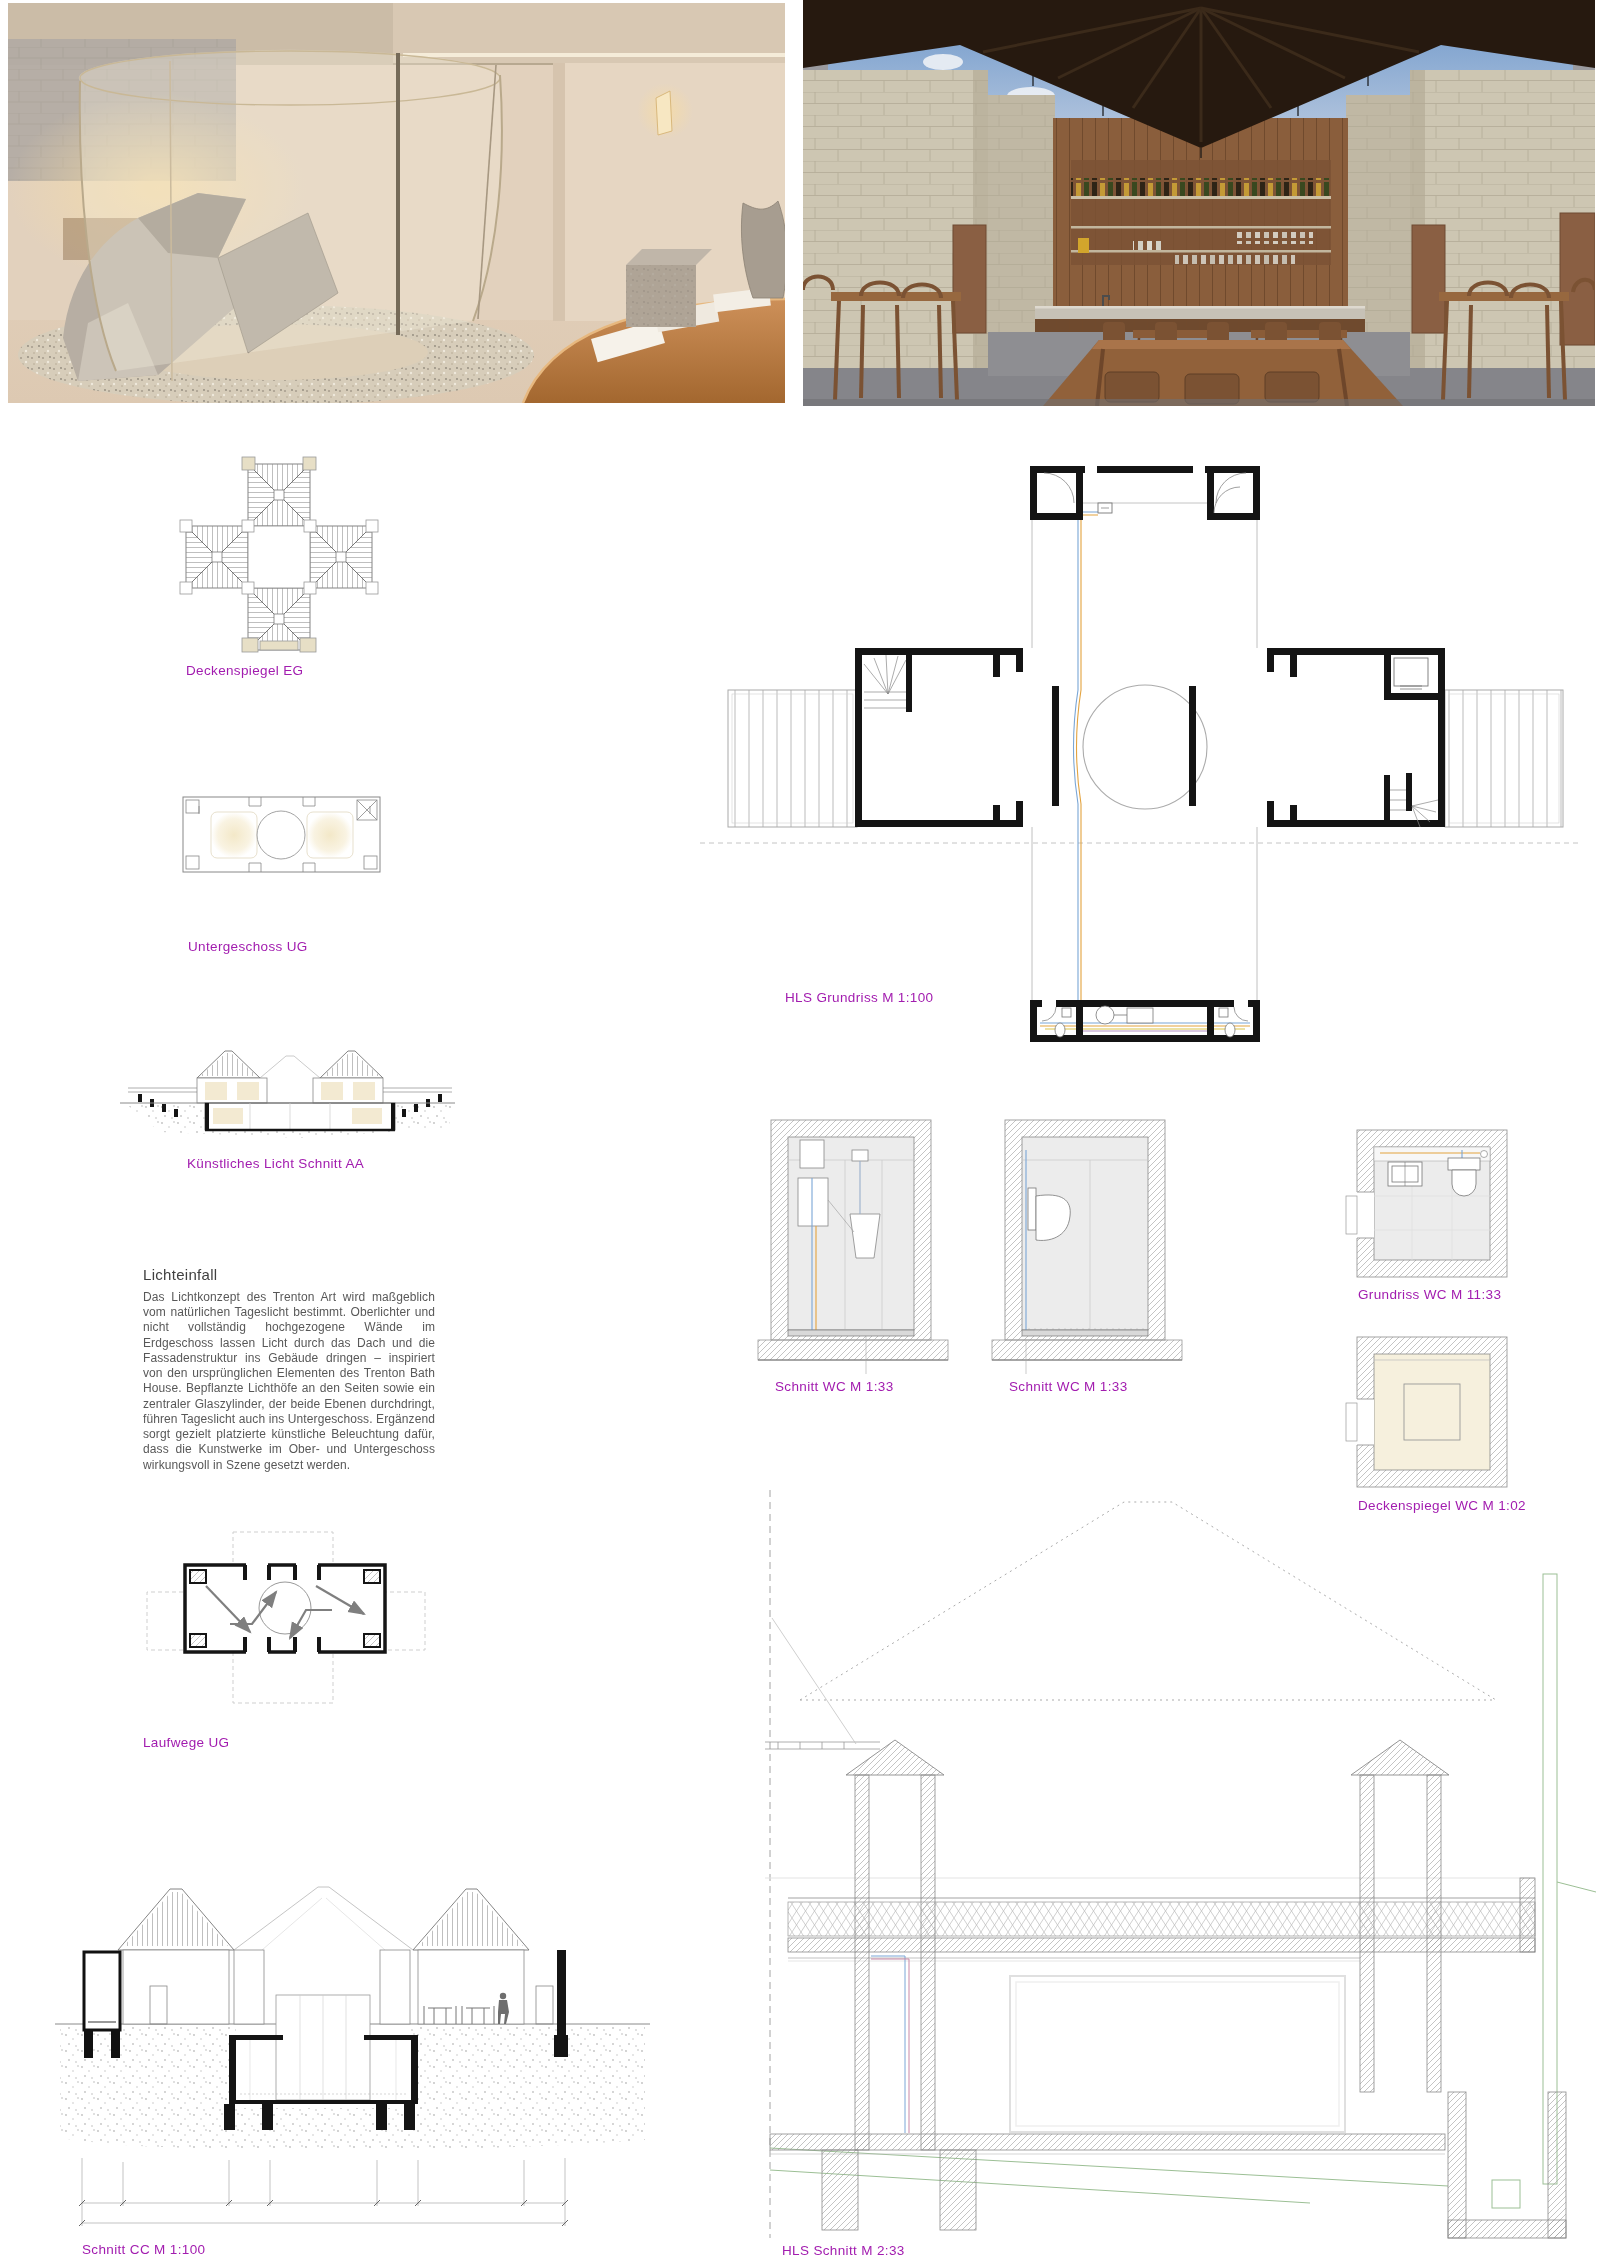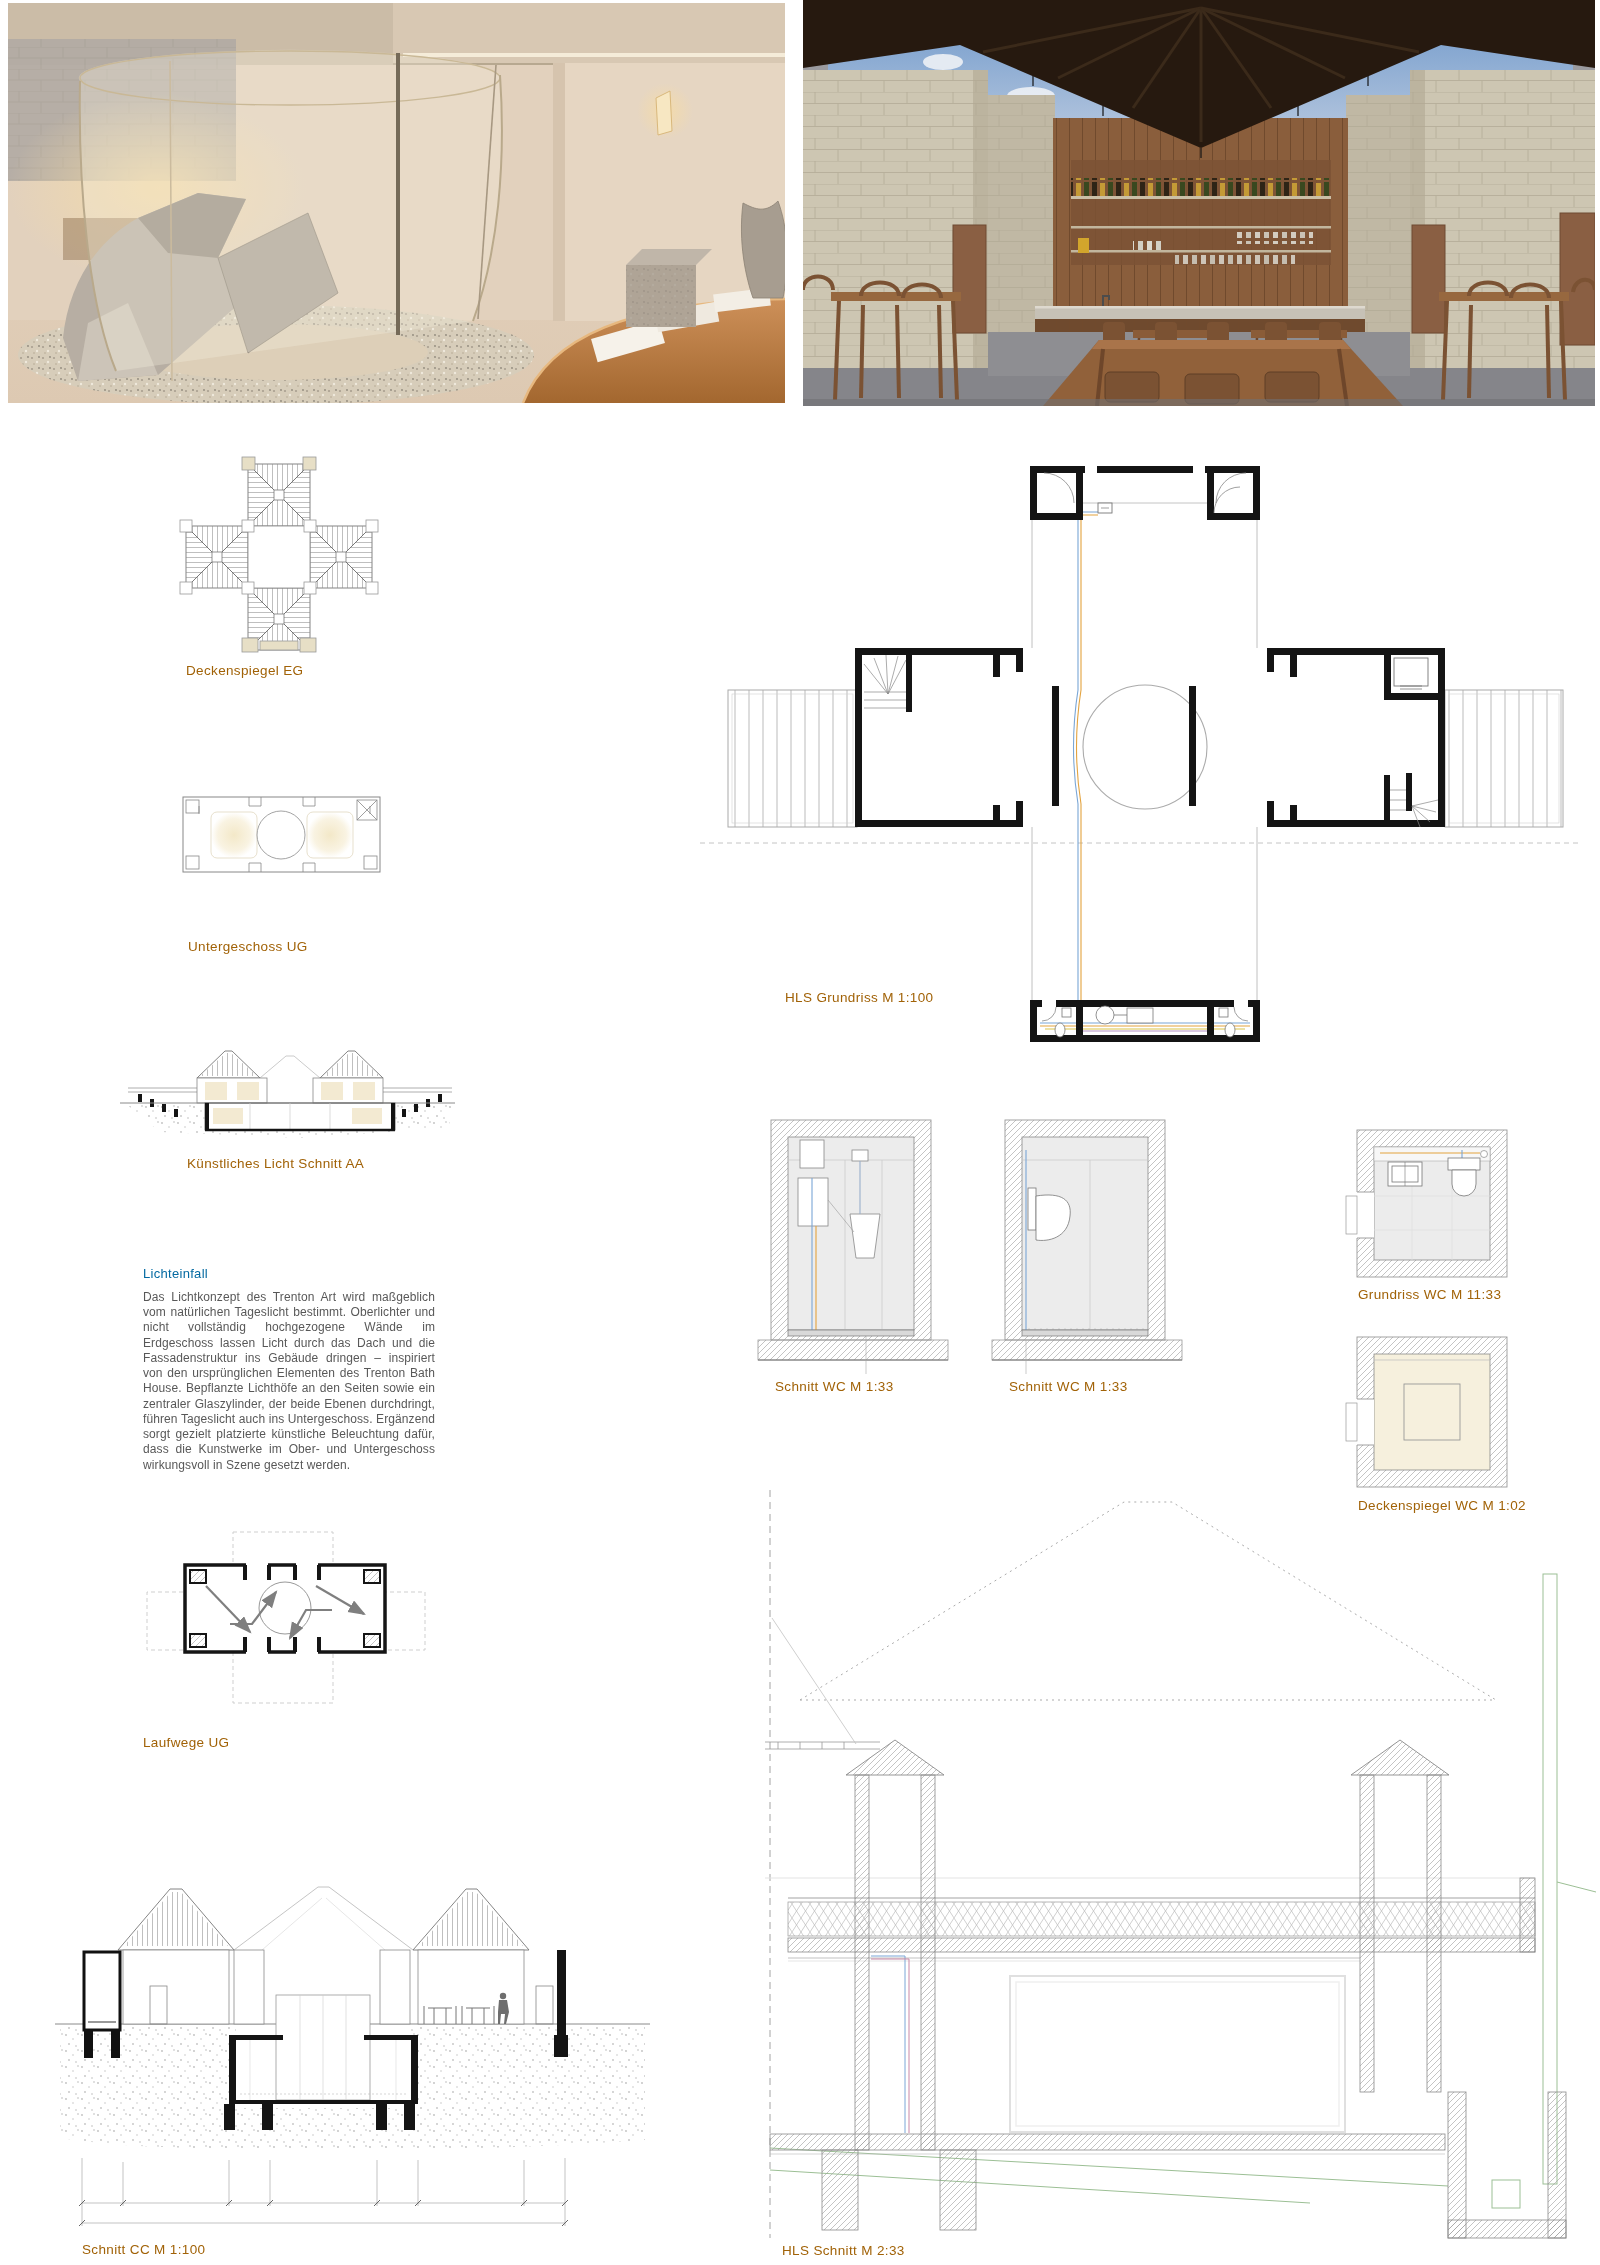--- a/index.html
+++ b/index.html
@@ -1,21 +1,21 @@
 <!DOCTYPE html>
 <html style="--pipe-blue: #7aa6d6; --pipe-orange: #e3a33f; --pipe-yellow: #d9c44a; --pipe-purple: #b392c4; --pipe-green: #9cbf95; --pipe-magenta: #c887a5; --wall-black: #141414; --line-grey: #9a9a9a; --glow-beige: #f3ead2;"><head>
 <meta charset="utf-8">
 <style>
   html,body{margin:0;padding:0;background:#ffffff;}
   #board{position:relative;width:1600px;height:2265px;background:#ffffff;overflow:hidden;
          font-family:"Liberation Sans",sans-serif;}
   .abs{position:absolute;}
-  .lbl{position:absolute;font-size:13.5px;font-weight:400;color:#a16207;
+  .lbl{position:absolute;font-size:13.5px;font-weight:400;color:#a21caf;
        letter-spacing:.35px;white-space:nowrap;}
-  .txt-head{position:absolute;font-size:13px;color:#0369a1;letter-spacing:.3px;}
+  .txt-head{position:absolute;font-size:15px;color:#404040;letter-spacing:.3px;}
   .txt-body{position:absolute;width:292px;font-size:12px;line-height:1.27;
             color:#585858;text-align:justify;letter-spacing:.1px;}
   svg{display:block;}
 </style>
 </head>
 <body>
 
 <div id="board">
 
   <svg class="abs" style="left:8px;top:3px" width="777" height="400" viewBox="0 0 777 400">

